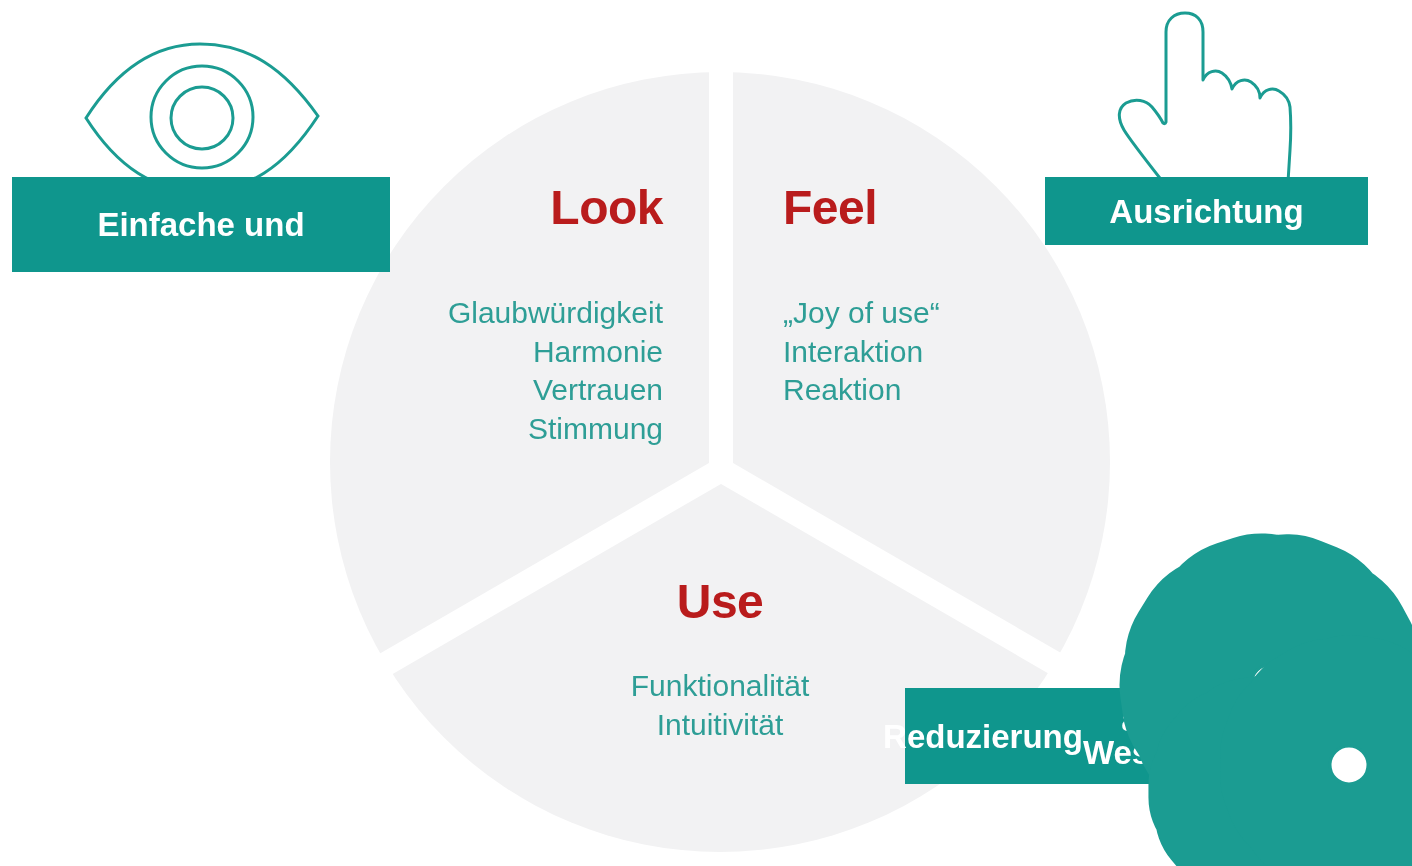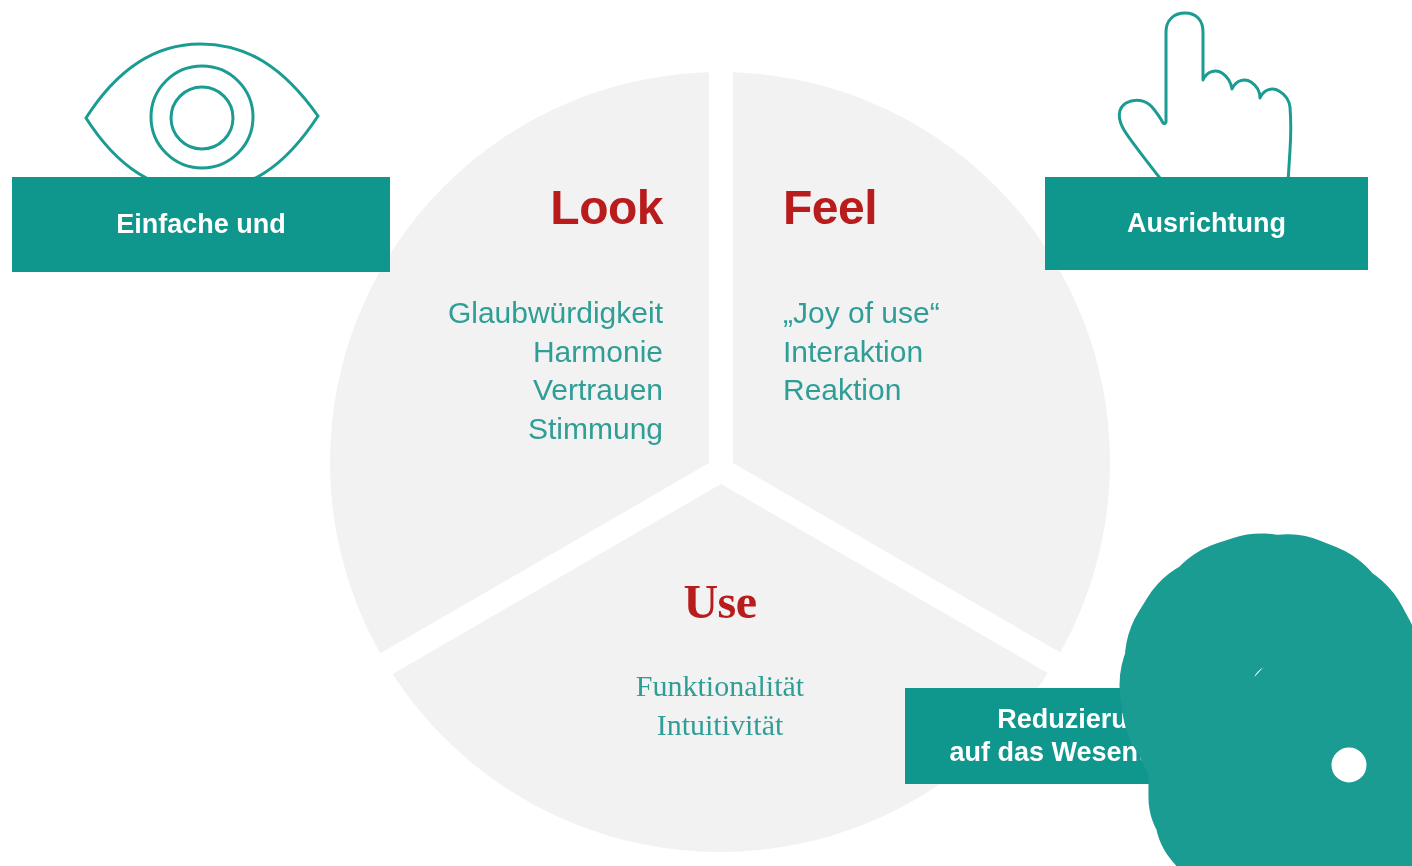--- a/index.html
+++ b/index.html
@@ -26,36 +26,36 @@
     font-size: 48px; font-weight: bold; color: #b91c1c;
     line-height: 48px; letter-spacing: -0.5px;
   }
   .seg-list {
     margin-top: 62px;
     font-size: 30px; line-height: 38.5px;
     color: #2e9e96;
   }
   .seg-look { top: 184px; right: 749px; text-align: right; }
   .seg-feel { top: 184px; left: 783px;  text-align: left; }
-  .seg-use  { top: 578px; left: 470px; width: 500px; text-align: center; font-family: Liberation Serif, serif; }
+  .seg-use  { top: 578px; left: 470px; width: 500px; text-align: center; }
   .seg-use .seg-list { margin-top: 41px; }
 
   
   .banner {
     position: absolute; z-index: 2;
     background: #0f968d;
     color: #ffffff;
-    display: flex; flex-direction: column;
+    display: flex; flex-direction: row;
     align-items: center; justify-content: center;
     text-align: center;
     font-weight: bold;
-    font-size: 27px; line-height: 33px;
+    font-size: 33px; line-height: 33px;
   }
   .banner-left   { left: 12px;   top: 177px; width: 378px; height: 95px; }
-  .banner-right  { left: 1045px; top: 177px; width: 323px; height: 93px; }
+  .banner-right  { left: 1045px; top: 177px; width: 323px; height: 68px; }
   .banner-bottom { left: 905px;  top: 688px; width: 348px; height: 96px; }
 
   .icon-stroke { fill: #ffffff; stroke: #1b9c92; stroke-width: 3; }
   .icon-stroke-open { fill: none; stroke: #1b9c92; stroke-width: 3; }
 </style>
 </head>
 <body>
 
 <div class="stage">
 

